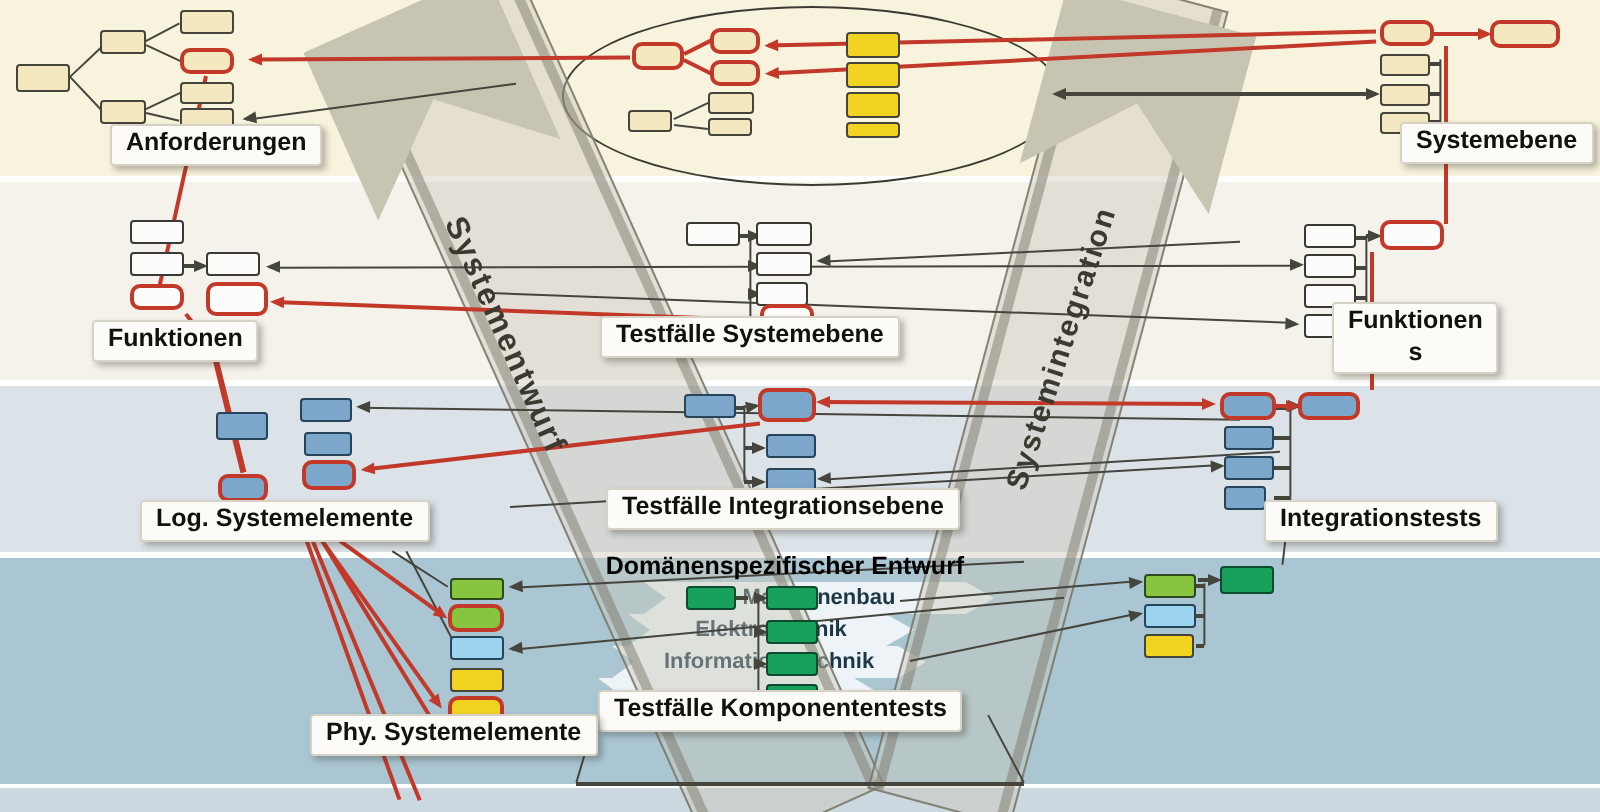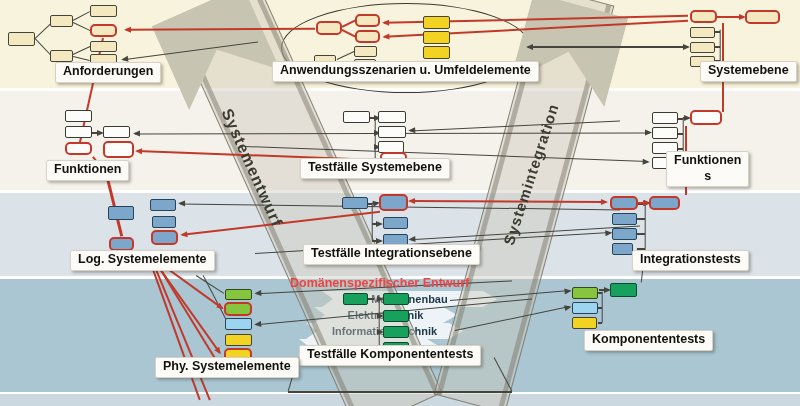--- a/index.html
+++ b/index.html
@@ -288,26 +288,23 @@
     <div class="dbox" style="left: 383px; top: 293px; width: 26px; height: 12px; background: rgb(24, 161, 93); border: 1.6px solid rgb(12, 75, 46); border-radius: 2px;"></div>
     <div class="dbox" style="left: 383px; top: 310px; width: 26px; height: 12px; background: rgb(24, 161, 93); border: 1.6px solid rgb(12, 75, 46); border-radius: 2px;"></div>
     <div class="dbox" style="left: 383px; top: 326px; width: 26px; height: 12px; background: rgb(24, 161, 93); border: 1.6px solid rgb(12, 75, 46); border-radius: 2px;"></div>
     <div class="dbox" style="left: 383px; top: 342px; width: 26px; height: 11px; background: rgb(24, 161, 93); border: 1.6px solid rgb(12, 75, 46); border-radius: 2px;"></div>
     <div class="dbox" style="left: 572px; top: 287px; width: 26px; height: 12px; background: rgb(134, 197, 61); border: 1.6px solid rgb(47, 74, 28); border-radius: 2px;"></div>
     <div class="dbox" style="left: 610px; top: 283px; width: 27px; height: 14px; background: rgb(24, 161, 93); border: 1.6px solid rgb(12, 75, 46); border-radius: 2px;"></div>
     <div class="dbox" style="left: 572px; top: 302px; width: 26px; height: 12px; background: rgb(157, 213, 240); border: 1.6px solid rgb(39, 69, 90); border-radius: 2px;"></div>
     <div class="dbox" style="left: 572px; top: 317px; width: 25px; height: 12px; background: rgb(242, 211, 34); border: 1.6px solid rgb(69, 68, 58); border-radius: 2px;"></div>
     <div class="dtext" style="left: 234px; top: 106px; font-size: 16px; color: rgb(59, 58, 48); transform: rotate(66deg); letter-spacing: 1px;">Systementwurf</div>
     <div class="dtext" style="left: 500px; top: 242px; font-size: 15px; color: rgb(59, 58, 48); transform: rotate(-72deg); letter-spacing: 1px;">Systemintegration</div>
-    <div class="dtext" style="left: 290px; top: 276px; font-size: 12.5px; color: #ef4444; width: 205px; text-align: left; white-space: normal;">Domänenspezifischer Entwurf</div>
+    <div class="dtext" style="left: 290px; top: 276px; font-size: 12.5px; color: #000000; width: 205px; text-align: center; white-space: normal;">Domänenspezifischer Entwurf</div>
     <div class="plaque" style="left: 55px; top: 62px;">
       <div>Anforderungen</div>
-    </div>
-    <div class="plaque" style="left: 272px; top: 61px;">
-      <div>Anwendungsszenarien u. Umfeldelemente</div>
     </div>
     <div class="plaque" style="left: 700px; top: 61px;">
       <div>Systemebene</div>
     </div>
     <div class="plaque" style="left: 300px; top: 158px;">
       <div>Testfälle Systemebene</div>
     </div>
     <div class="plaque" style="left: 46px; top: 160px;">
       <div>Funktionen</div>
     </div>
@@ -320,19 +317,16 @@
     </div>
     <div class="plaque" style="left: 303px; top: 244px;">
       <div>Testfälle Integrationsebene</div>
     </div>
     <div class="plaque" style="left: 632px; top: 250px;">
       <div>Integrationstests</div>
     </div>
     <div class="plaque" style="left: 299px; top: 345px;">
       <div>Testfälle Komponententests</div>
     </div>
-    <div class="plaque" style="left: 584px; top: 330px;">
-      <div>Komponententests</div>
-    </div>
     <div class="plaque" style="left: 155px; top: 357px;">
       <div>Phy. Systemelemente</div>
     </div>
   </div>
 
 </body></html>

